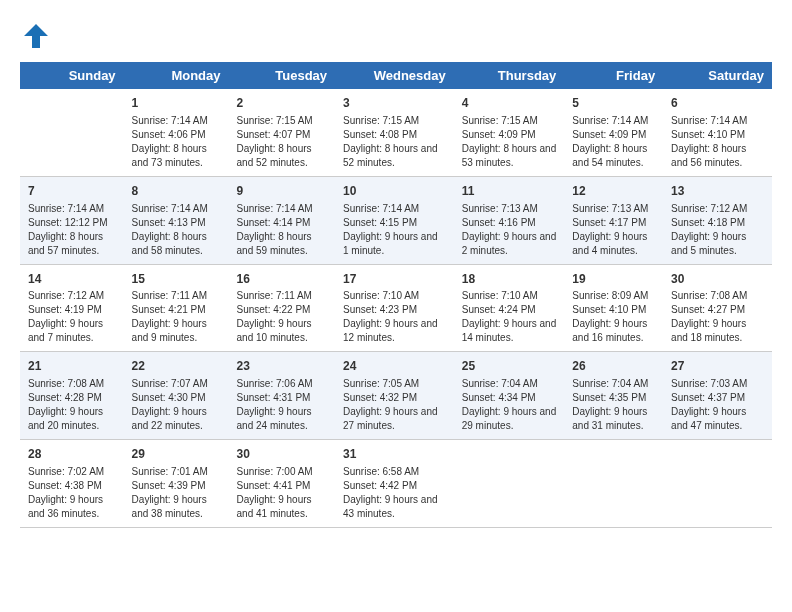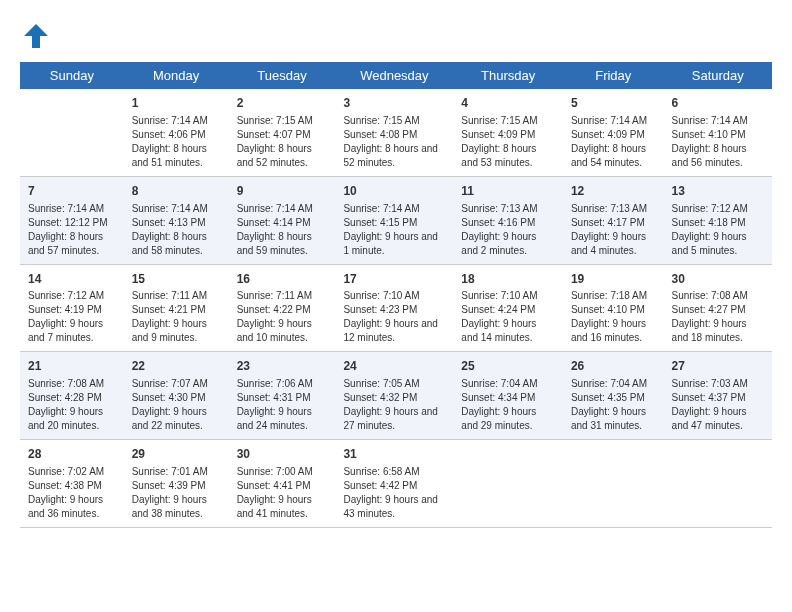--- a/index.html
+++ b/index.html
@@ -53,23 +53,23 @@
       width: 100%;
       border-collapse: collapse;
       font-size: 11px;
     }
     thead tr {
       background-color: #2e6db4;
       color: white;
     }
     thead th {
       padding: 6px 8px;
-      text-align: center;
+      text-align: right;
       font-size: 13px;
-      font-weight: normal;
+      font-weight: bold;
     }
     tbody tr {
       border-bottom: 1px solid #ccc;
     }
     tbody tr:nth-child(even) {
       background-color: #f0f4fa;
     }
     tbody tr:nth-child(odd) {
       background-color: #ffffff;
     }
@@ -123,21 +123,21 @@
       </tr>
   </thead>
   <tbody id="calendar-body">
   <tr>
         <td></td>
         <td>
           <div class="day-num">1</div>
           <div class="day-info">
             <div>Sunrise: 7:14 AM</div>
             <div>Sunset: 4:06 PM</div>
-            <div>Daylight: 8 hours and 51 minutes.</div>
+            <div>Daylight: 8 hours and 73 minutes.</div>
           </div>
         </td>
         <td>
           <div class="day-num">2</div>
           <div class="day-info">
             <div>Sunrise: 7:15 AM</div>
             <div>Sunset: 4:07 PM</div>
             <div>Daylight: 8 hours and 52 minutes.</div>
           </div>
         </td>
@@ -269,21 +269,21 @@
           <div class="day-num">18</div>
           <div class="day-info">
             <div>Sunrise: 7:10 AM</div>
             <div>Sunset: 4:24 PM</div>
             <div>Daylight: 9 hours and 14 minutes.</div>
           </div>
         </td>
         <td>
           <div class="day-num">19</div>
           <div class="day-info">
-            <div>Sunrise: 7:18 AM</div>
+            <div>Sunrise: 8:09 AM</div>
             <div>Sunset: 4:10 PM</div>
             <div>Daylight: 9 hours and 16 minutes.</div>
           </div>
         </td>
         <td>
           <div class="day-num">30</div>
           <div class="day-info">
             <div>Sunrise: 7:08 AM</div>
             <div>Sunset: 4:27 PM</div>
             <div>Daylight: 9 hours and 18 minutes.</div>

